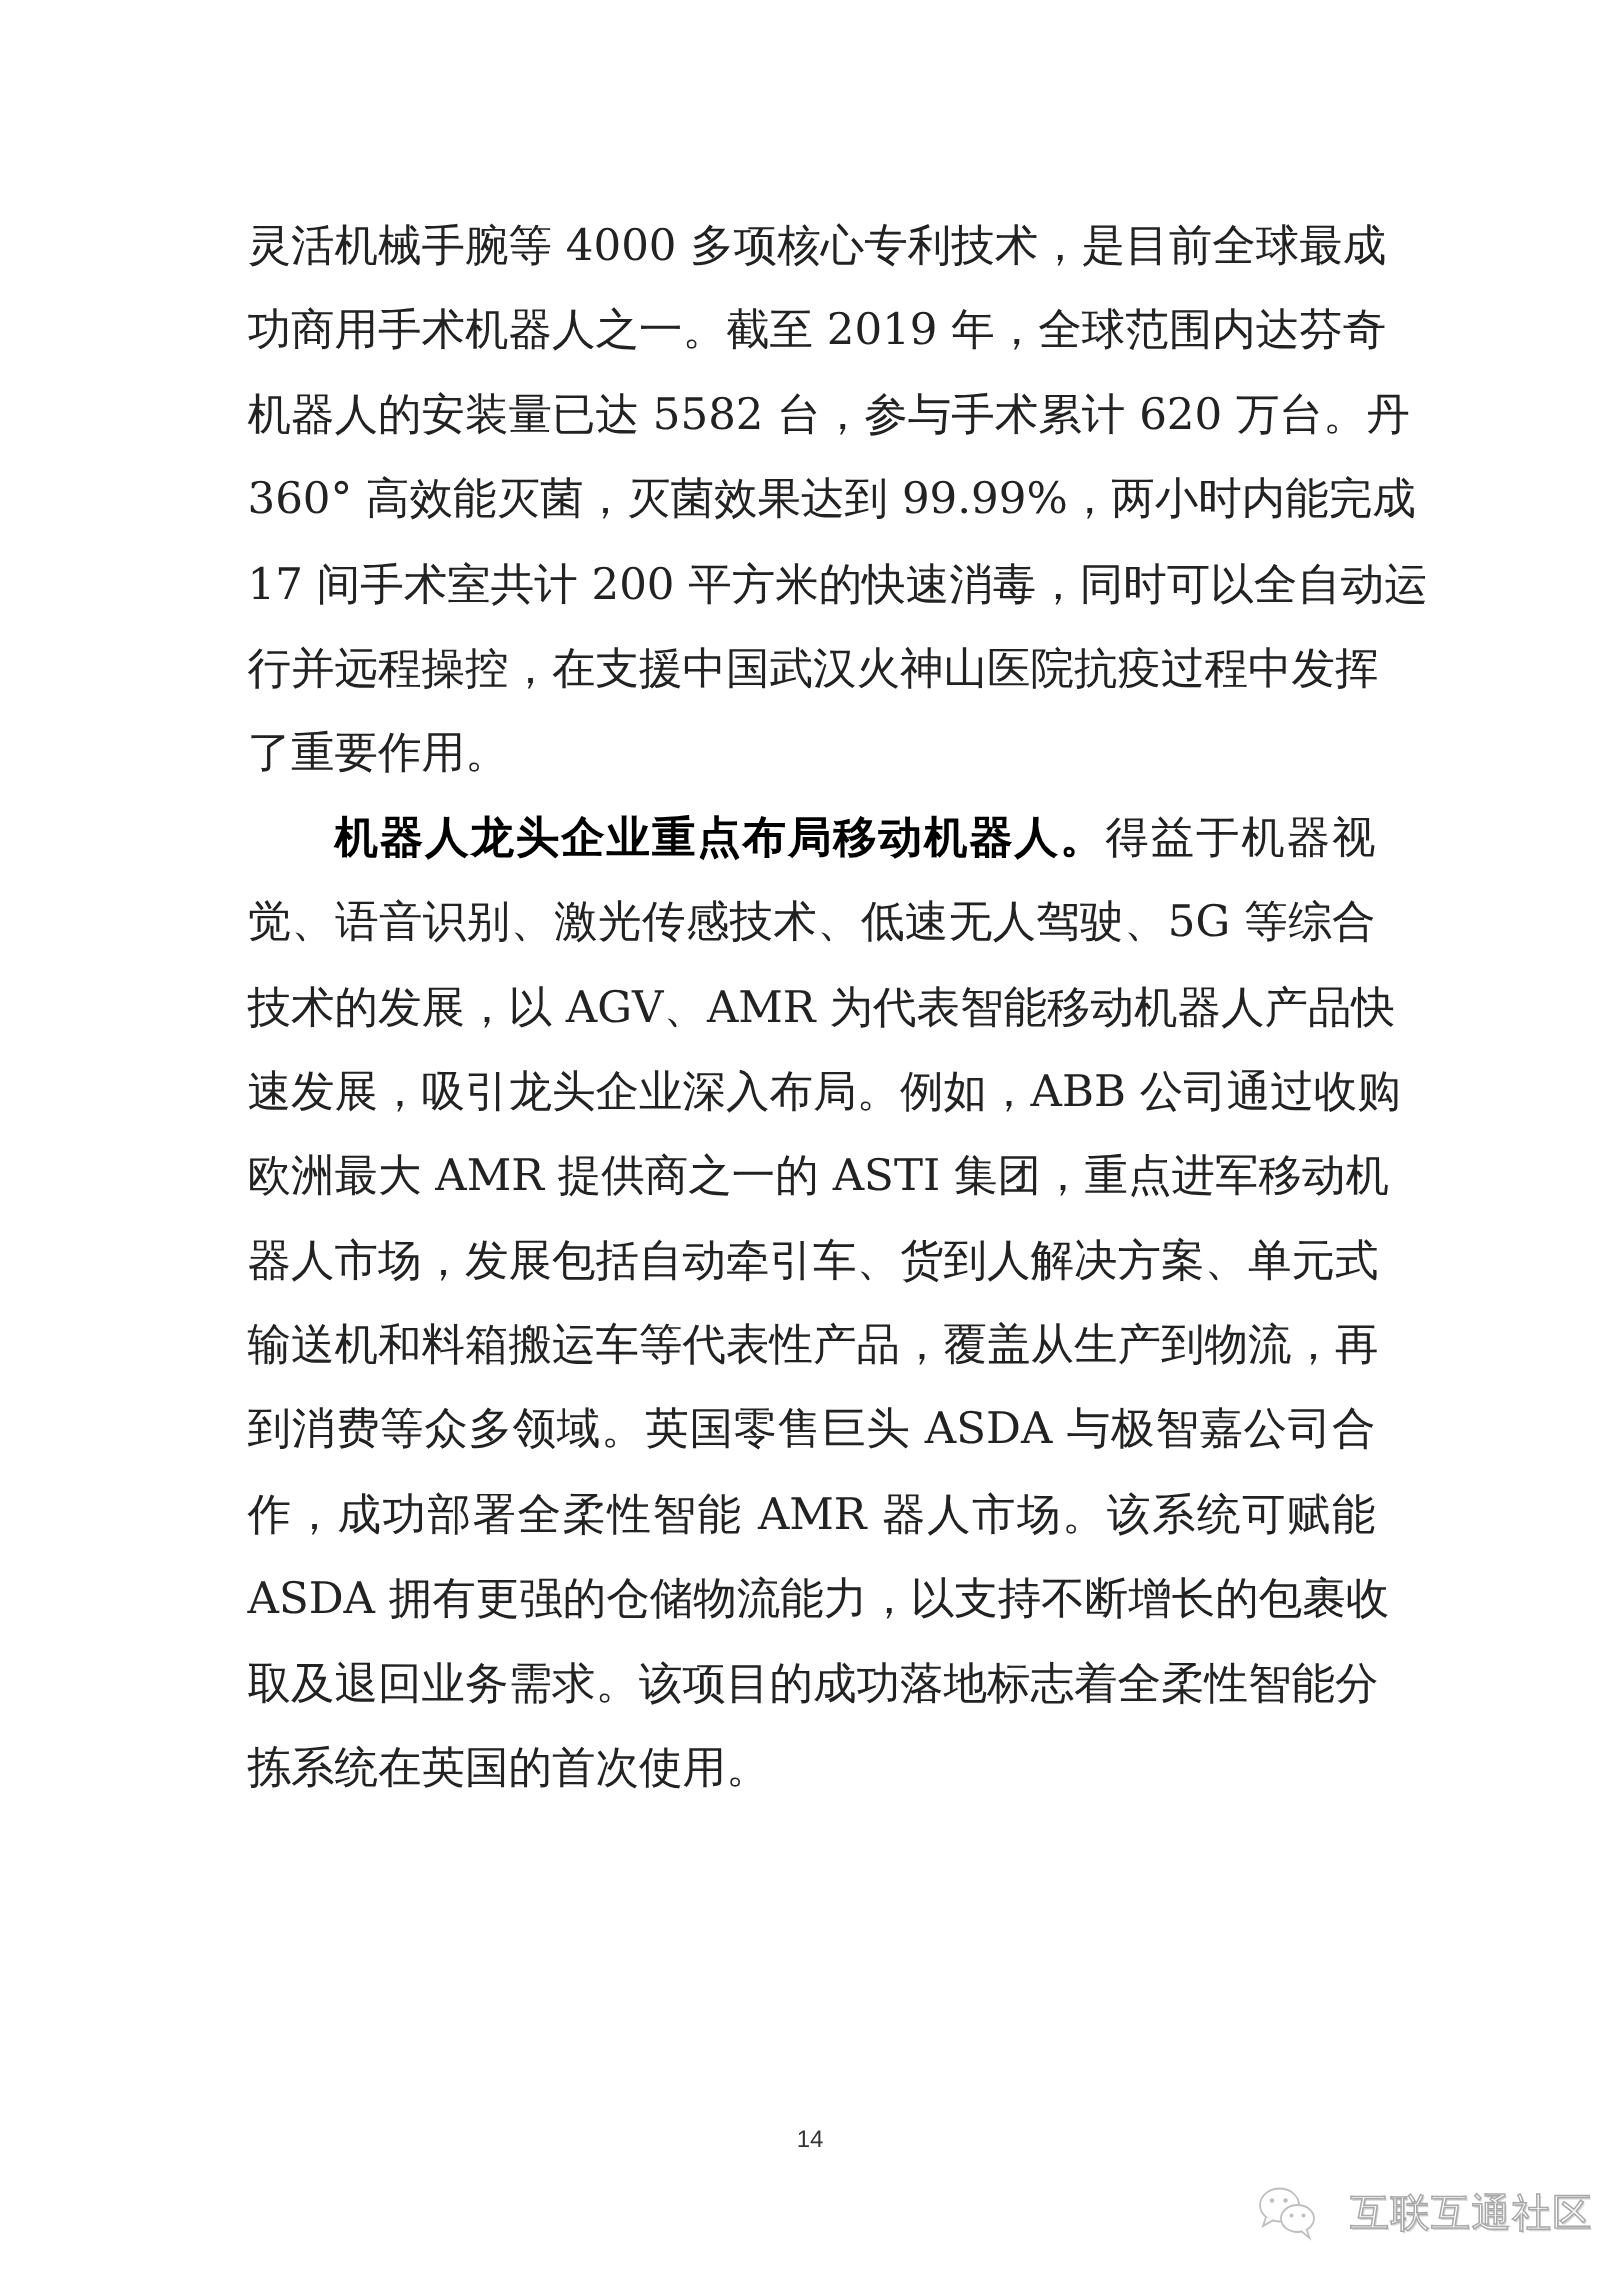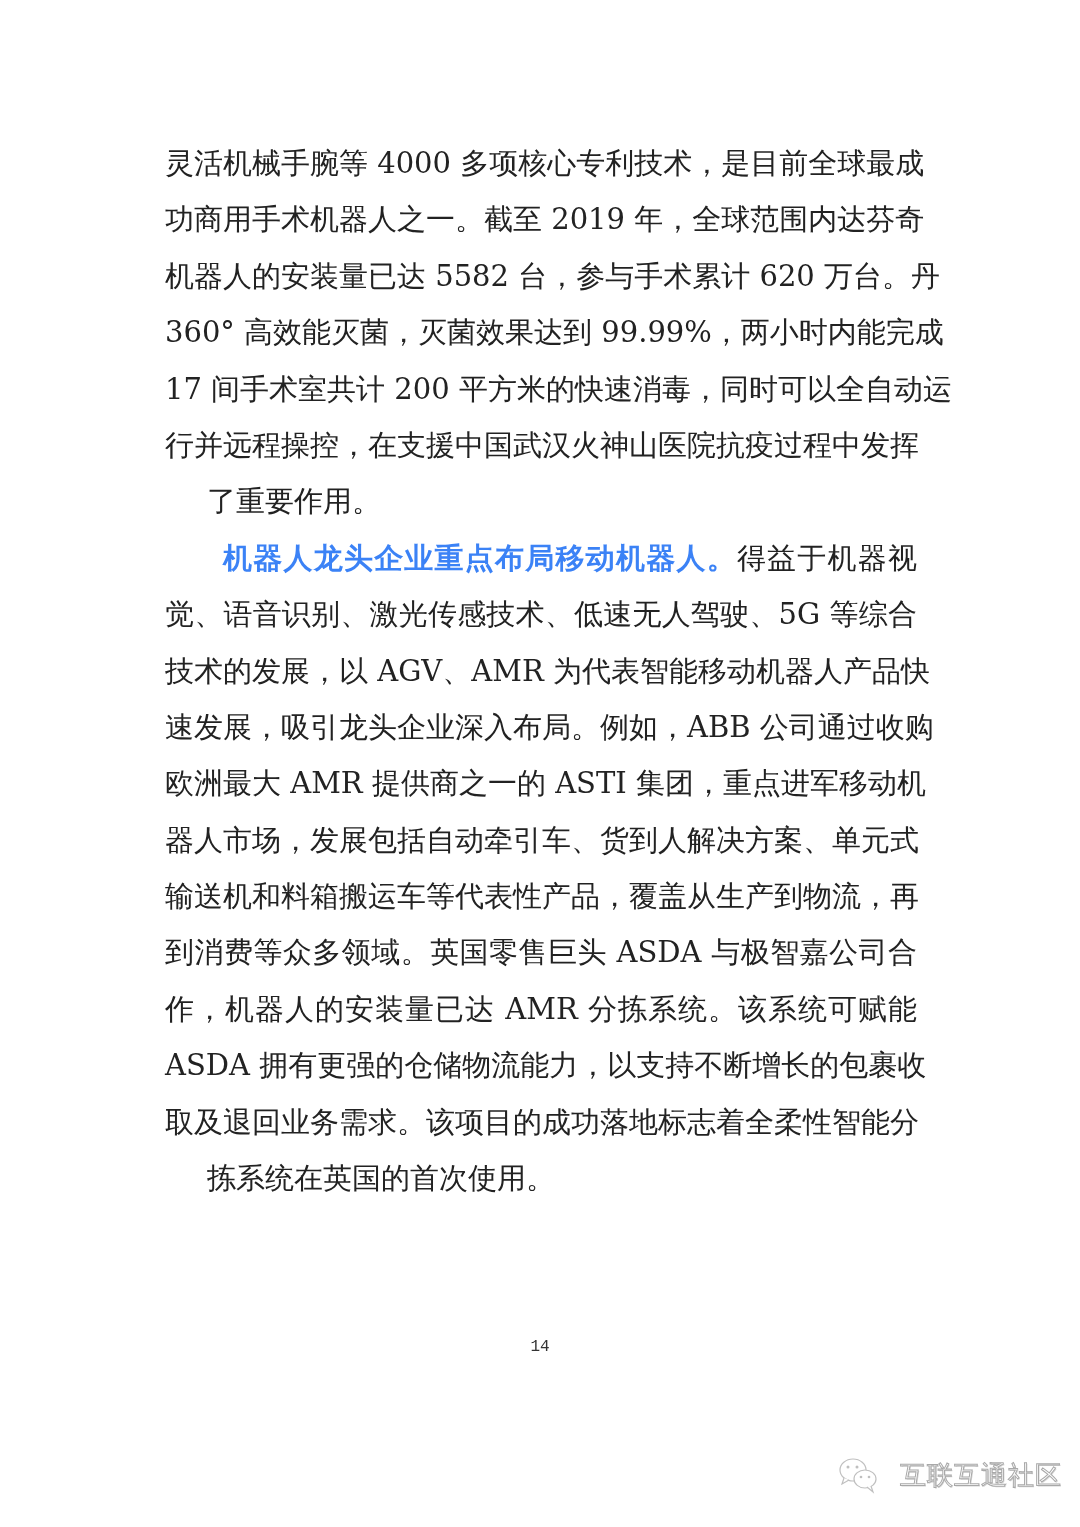--- a/index.html
+++ b/index.html
@@ -34,35 +34,34 @@
       line-height: 50px;
       font-size: 29px;
       white-space: nowrap;
       text-align: justify;
       text-align-last: justify;
       letter-spacing: 0px;
       color: #222222;
     }
     .line.last {
       text-align-last: left;
-      margin-left: 42px;
     }
     .line.indent {
       padding-left: 58px;
     }
     .bold {
       font-weight: bold;
-      color: #3b82f6;
+      color: #000000;
     }
     .page-number {
       position: absolute;
       left: 540px;
-      top: 1338px;
+      top: 1418px;
       transform: translateX(-50%);
-      font-family: Liberation Mono, monospace;
+      font-family: Liberation Sans, sans-serif;
       font-size: 16px;
       color: #333333;
     }
     .watermark {
       position: absolute;
       left: 838px;
       top: 1456px;
       display: flex;
       align-items: center;
       gap: 20px;
@@ -98,21 +97,21 @@
     <div class="line last">了重要作用。</div>
 
     <div class="line indent"><span class="bold">机器人龙头企业重点布局移动机器人。</span><span>得益于机器视</span></div>
     <div class="line">觉、语音识别、激光传感技术、低速无人驾驶、5G 等综合</div>
     <div class="line">技术的发展，以 AGV、AMR 为代表智能移动机器人产品快</div>
     <div class="line">速发展，吸引龙头企业深入布局。例如，ABB 公司通过收购</div>
     <div class="line">欧洲最大 AMR 提供商之一的 ASTI 集团，重点进军移动机</div>
     <div class="line">器人市场，发展包括自动牵引车、货到人解决方案、单元式</div>
     <div class="line">输送机和料箱搬运车等代表性产品，覆盖从生产到物流，再</div>
     <div class="line">到消费等众多领域。英国零售巨头 ASDA 与极智嘉公司合</div>
-    <div class="line">作，机器人的安装量已达 AMR 分拣系统。该系统可赋能</div>
+    <div class="line">作，成功部署全柔性智能 AMR 器人市场。该系统可赋能</div>
     <div class="line">ASDA 拥有更强的仓储物流能力，以支持不断增长的包裹收</div>
     <div class="line">取及退回业务需求。该项目的成功落地标志着全柔性智能分</div>
     <div class="line last">拣系统在英国的首次使用。</div>
   </div>
 
   <div class="page-number">14</div>
 
   <div class="watermark">
     <span class="watermark-icon">
       <svg width="42" height="38" viewBox="0 0 42 38">

